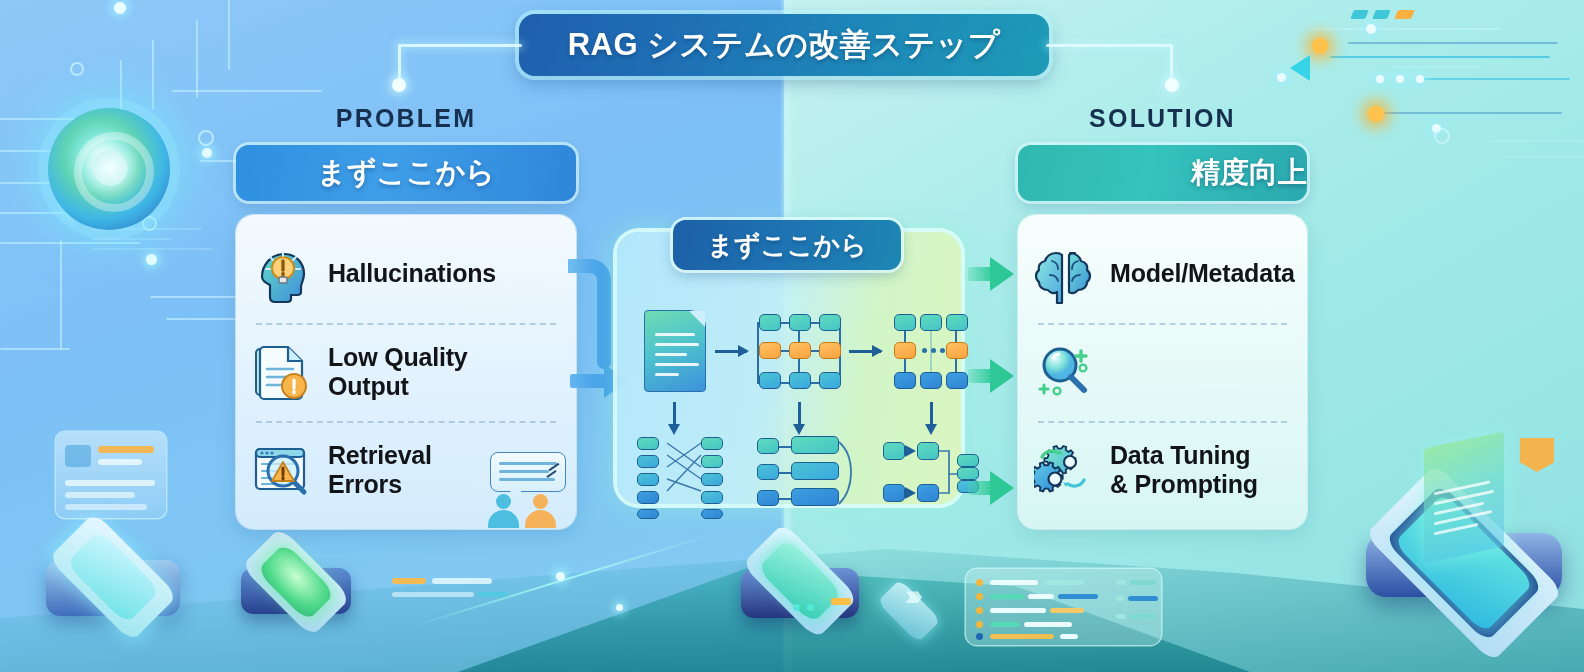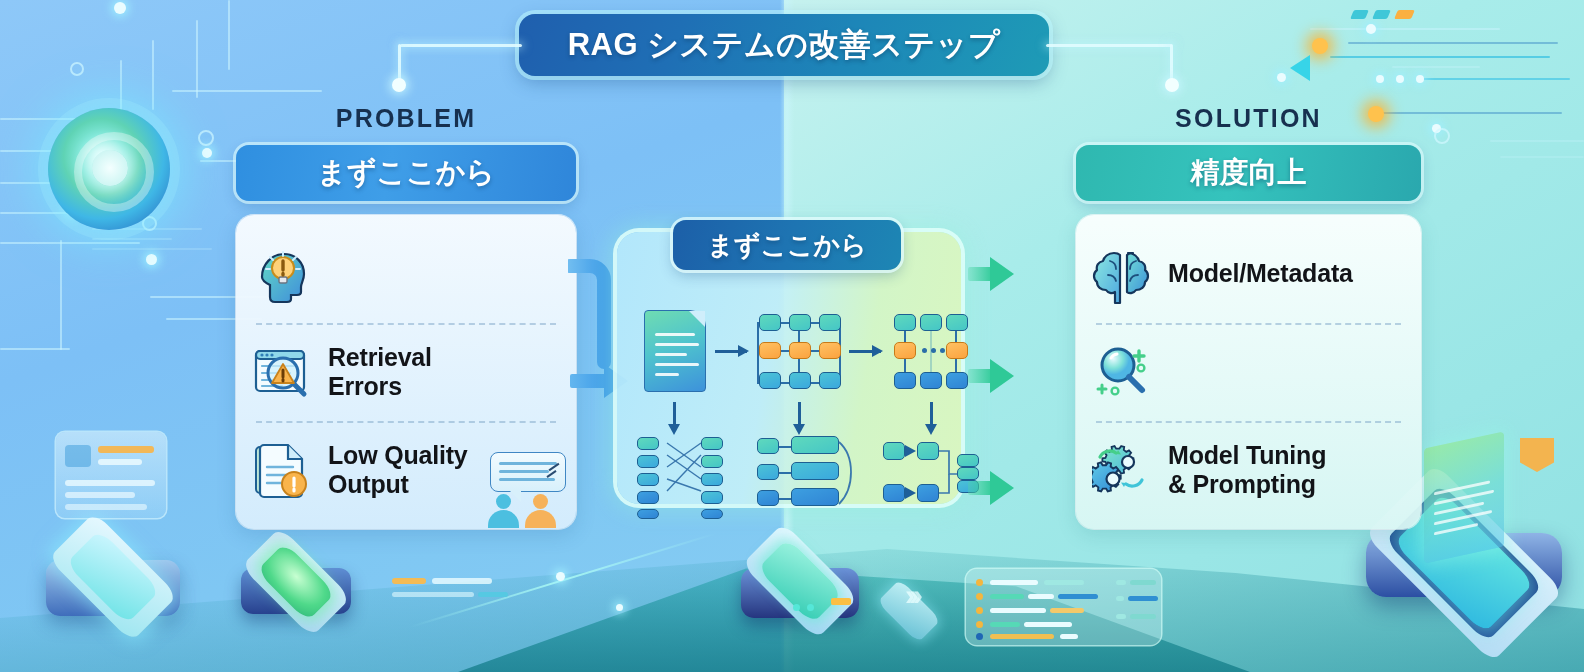--- a/index.html
+++ b/index.html
@@ -71,21 +71,21 @@
   .conn-dot{position:absolute;width:14px;height:14px;border-radius:50%;background:#f2ffff;
     box-shadow:0 0 10px 3px rgba(200,248,255,.8);}
 
   
   .col{position:absolute;}
   .col-head{text-align:center;font-size:25px;font-weight:bold;letter-spacing:2.2px;color:#17304f;}
   .badge{margin-top:12px;height:56px;border-radius:13px;display:flex;align-items:center;justify-content:center;
     box-shadow:0 0 0 3px rgba(225,255,255,.6),0 5px 14px rgba(20,70,130,.22);font-family:Liberation Mono, monospace;}
   .badge span{color:#fff;font-size:29px;font-weight:bold;text-shadow:0 2px 4px rgba(10,50,90,.4);}
   .badge-blue{background:linear-gradient(100deg,#2f8fe0 0%,#3f9ee8 45%,#2f86da 100%);}
-  .badge-teal{background:linear-gradient(100deg,#2fb8b0 0%,#35c3bd 45%,#2aa8ae 100%);}
+  .badge-teal{background:linear-gradient(100deg,#2fb8b0 0%,#35c3bd 45%,#2aa8ae 100%);justify-content:flex-end;}
 
   .card{margin-top:14px;border-radius:18px;padding:10px 16px;}
   .card-blue{background:linear-gradient(180deg,rgba(248,252,255,.96),rgba(216,238,253,.94));
     box-shadow:0 6px 20px rgba(30,90,150,.18),0 0 0 1px rgba(255,255,255,.7);}
   .card-teal{background:linear-gradient(180deg,rgba(250,255,254,.96),rgba(218,247,244,.94));
     box-shadow:0 6px 20px rgba(25,120,125,.16),0 0 0 1px rgba(255,255,255,.7);}
 
   .row{display:flex;align-items:center;gap:14px;height:98px;position:relative;}
   .row + .row:before{content:"";position:absolute;left:4px;right:4px;top:0;height:0;
     border-top:2px dashed rgba(125,165,200,.5);}
@@ -353,20 +353,42 @@
                 </linearGradient>
               </defs>
             <circle cx="31" cy="25" r="11" fill="#ffd27a" stroke="#c98d1c" stroke-width="2"></circle>
             <rect x="27" y="34" width="8" height="6" rx="1.5" fill="#e6e9ee" stroke="#6b7482" stroke-width="1.4"></rect>
             <path d="M31 18v9M31 30.5v1.5" stroke="#8a5a10" stroke-width="3.4" stroke-linecap="round"></path>
             <g stroke="#cfeeff" stroke-width="2" stroke-linecap="round">
               <path d="M31 9v4M18 14l3 3M44 14l-3 3M14 26h4M44 26h4"></path>
               </g>
           </svg>
         </div>
+        <div class="lbl">
+          <div>Hallucinations</div>
+        </div>
+      </div>
+
+      <div class="row">
+        <div class="ico">
+          <svg viewBox="0 0 62 62" width="62" height="62">
+            <rect x="4" y="8" width="34" height="46" rx="4" fill="#bfe8da" stroke="#1d5f93" stroke-width="2"></rect>
+            <path d="M12 6h24l14 14v34a4 4 0 0 1-4 4H12a4 4 0 0 1-4-4V10a4 4 0 0 1 4-4z" fill="#f4fcff" stroke="#1d5f93" stroke-width="2.2"></path>
+            <path d="M36 6v14h14" fill="#cfeefb" stroke="#1d5f93" stroke-width="2.2"></path>
+            <g stroke="#6fb4dc" stroke-width="2.4" stroke-linecap="round">
+              <path d="M15 28h26M15 36h26M15 44h16"></path>
+              </g>
+            <circle cx="42" cy="45" r="12" fill="#f9b44c" stroke="#c8821c" stroke-width="2"></circle>
+            <path d="M42 39v8M42 50v2" stroke="#fff" stroke-width="3.2" stroke-linecap="round"></path>
+          </svg>
+        </div>
+        <div class="lbl">
+          <div>Low Quality</div>
+          <div>Output</div>
+        </div>
       </div>
 
       <div class="row">
         <div class="ico">
           <svg viewBox="0 0 62 62" width="62" height="62">
             <rect x="4" y="10" width="48" height="40" rx="4" fill="#f3fbff" stroke="#1d5f93" stroke-width="2.2"></rect>
             <rect x="4" y="10" width="48" height="8" rx="4" fill="#8fd8ea" stroke="#1d5f93" stroke-width="2.2"></rect>
             <circle cx="10" cy="14" r="1.6" fill="#2f7fb8"></circle>
               <circle cx="15" cy="14" r="1.6" fill="#2f7fb8"></circle>
             <circle cx="20" cy="14" r="1.6" fill="#2f7fb8"></circle>
@@ -375,39 +397,20 @@
               </g>
             <circle cx="31" cy="32" r="15" fill="rgba(205,240,252,.75)" stroke="#2a6fae" stroke-width="3"></circle>
             <path d="M42 43l10 10" stroke="#2a6fae" stroke-width="5" stroke-linecap="round"></path>
             <path d="M31 23l11 19H20z" fill="#f9b44c" stroke="#c8821c" stroke-width="1.8" stroke-linejoin="round"></path>
             <path d="M31 29v7M31 38.5v1.6" stroke="#6b3d06" stroke-width="3" stroke-linecap="round"></path>
           </svg>
         </div>
         <div class="lbl">
           <div>Retrieval</div>
           <div>Errors</div>
-        </div>
-      </div>
-
-      <div class="row">
-        <div class="ico">
-          <svg viewBox="0 0 62 62" width="62" height="62">
-            <rect x="4" y="8" width="34" height="46" rx="4" fill="#bfe8da" stroke="#1d5f93" stroke-width="2"></rect>
-            <path d="M12 6h24l14 14v34a4 4 0 0 1-4 4H12a4 4 0 0 1-4-4V10a4 4 0 0 1 4-4z" fill="#f4fcff" stroke="#1d5f93" stroke-width="2.2"></path>
-            <path d="M36 6v14h14" fill="#cfeefb" stroke="#1d5f93" stroke-width="2.2"></path>
-            <g stroke="#6fb4dc" stroke-width="2.4" stroke-linecap="round">
-              <path d="M15 28h26M15 36h26M15 44h16"></path>
-              </g>
-            <circle cx="42" cy="45" r="12" fill="#f9b44c" stroke="#c8821c" stroke-width="2"></circle>
-            <path d="M42 39v8M42 50v2" stroke="#fff" stroke-width="3.2" stroke-linecap="round"></path>
-          </svg>
-        </div>
-        <div class="lbl">
-          <div>Low Quality</div>
-          <div>Output</div>
         </div>
       </div>
     </div>
   </div>
 
   <div class="bubble" style="left:490px;top:452px;width:76px;height:40px;">
     <i style="top:9px;width:58px;"></i>
       <i style="top:17px;width:50px;"></i>
       <i style="top:25px;width:56px;"></i>
     <div style="position:absolute;left:18px;bottom:-11px;width:0;height:0;
@@ -557,21 +560,21 @@
   </div>
   <div class="barrow garrow" style="left:968px;top:358px;width:44px;height:36px;">
     <div class="sh" style="left:0;top:11px;width:24px;"></div>
     <div class="hd" style="left:22px;top:1px;"></div>
   </div>
   <div class="barrow garrow" style="left:968px;top:470px;width:44px;height:36px;">
     <div class="sh" style="left:0;top:11px;width:24px;"></div>
     <div class="hd" style="left:22px;top:1px;"></div>
   </div>
 
-  <div class="col" style="left:1076px;top:104px;width:345px;">
+  <div class="col" style="left:1018px;top:104px;width:289px;">
     <div class="col-head">SOLUTION</div>
     <div class="badge badge-teal">
       <span>精度向上</span>
     </div>
     <div class="card card-teal">
 
       <div class="row">
         <div class="ico">
           <svg viewBox="0 0 62 62" width="62" height="62">
             <path d="M22 10c-6 0-10 4-11 8-5 1-7 5-6 9-4 3-4 9 0 12 0 5 4 8 9 8 2 3 6 4 9 2v11h5V12c-2-2-4-2-6-2z" fill="url(#bg1)" stroke="#15365c" stroke-width="2.2" stroke-linejoin="round"></path>
@@ -640,20 +643,20 @@
                   <stop offset="1" stop-color="#2f88d6"></stop>
                 </linearGradient>
             </defs>
             <path d="M8 18c3-6 11-8 16-4" stroke="#45cf8a" stroke-width="3.2" fill="none" stroke-linecap="round"></path>
             <path d="M26 11l-2 4 5 .5z" fill="#45cf8a"></path>
             <path d="M50 41c-3 6-11 8-16 4" stroke="#3fc4d8" stroke-width="3.2" fill="none" stroke-linecap="round"></path>
             <path d="M32 48l2-4-5-.5z" fill="#3fc4d8"></path>
           </svg>
         </div>
         <div class="lbl">
-          <div>Model Tuning</div>
+          <div>Data Tuning</div>
           <div>&amp; Prompting</div>
         </div>
       </div>
     </div>
   </div>
 
 </div>
 
 </body></html>

